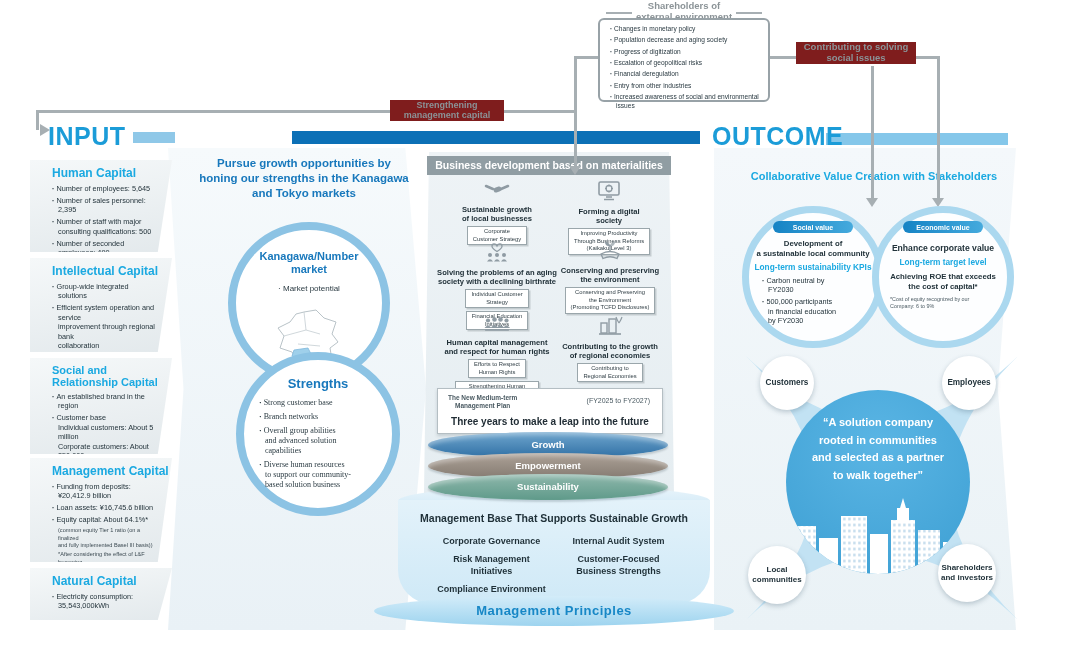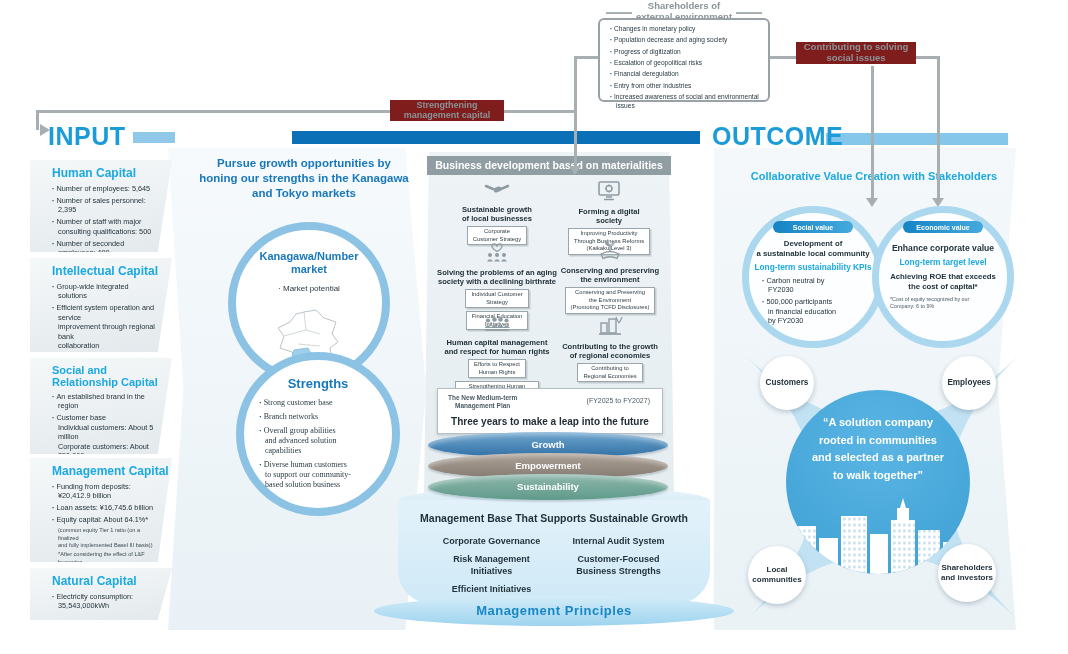--- a/index.html
+++ b/index.html
@@ -236,21 +236,21 @@
     </svg>
   </div>
   <div class="circle" style="left:236px;top:352px;width:164px;height:164px">
     <div class="circ-title" style="margin-top:16px;font-size:13px">Strengths</div>
     <ul class="blist str-list">
         <li>Strong customer base</li>
         <li>Branch networks</li>
         <li>Overall group abilities
 and advanced solution
 capabilities</li>
-        <li>Diverse human customers
+        <li>Diverse human resources
 to support our community-
 based solution business</li>
       </ul>
   </div>
 
   <div class="mat-panel"></div>
   <div class="mat-header">Business development based on materialities</div>
 
   <div class="mat-cell" style="left:437px;top:181px;width:120px">
     <svg width="26" height="18" viewBox="0 0 26 18">
@@ -361,21 +361,21 @@
   <div class="disc disc-sustainability" style="top:474px">Sustainability</div>
 
   <div class="ped-top"></div>
   <div class="ped-body"></div>
   <div class="ped-title">Management Base That Supports Sustainable Growth</div>
   <div class="ped-cols">
     <ul>
         <li>Corporate Governance</li>
         <li>Risk Management
 Initiatives</li>
-        <li>Efficient Initiatives</li>
+        <li>Compliance Environment</li>
       </ul>
     <ul>
         <li>Internal Audit System</li>
         <li>Customer-Focused
 Business Strengths</li>
       </ul>
   </div>
   <div class="principles">Management Principles</div>
 
   <div class="out-heading">Collaborative Value Creation with Stakeholders</div>

